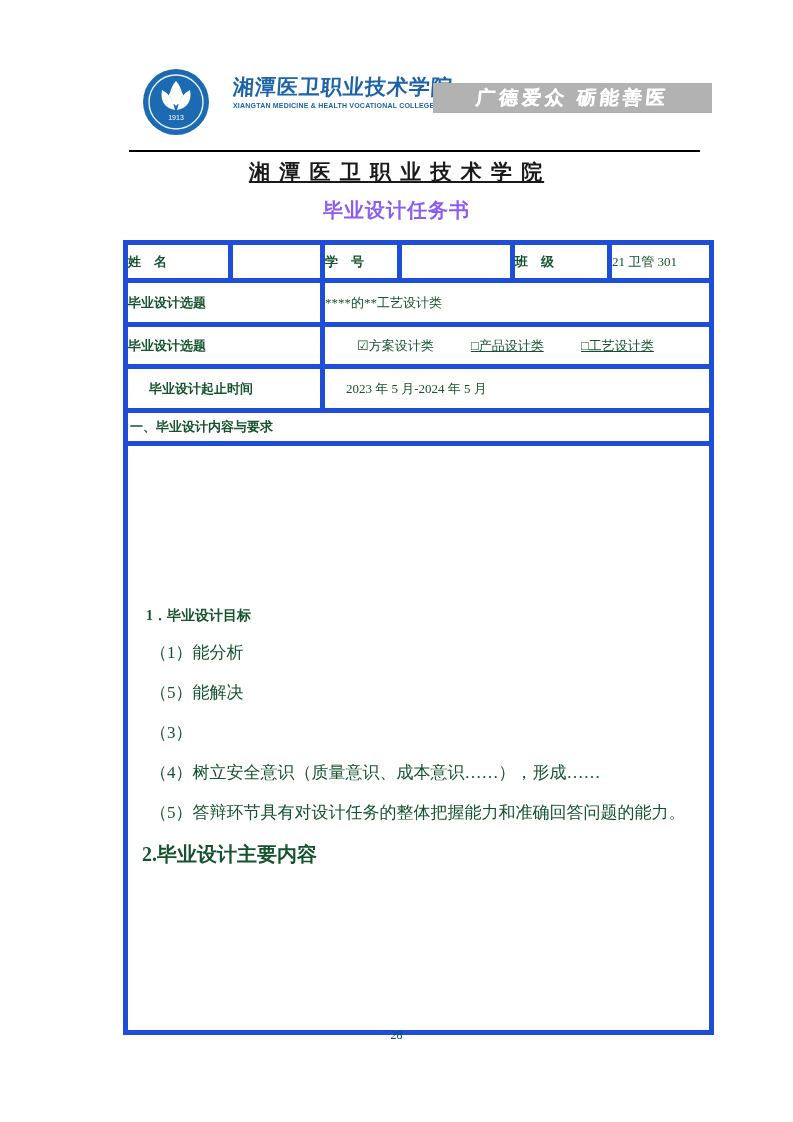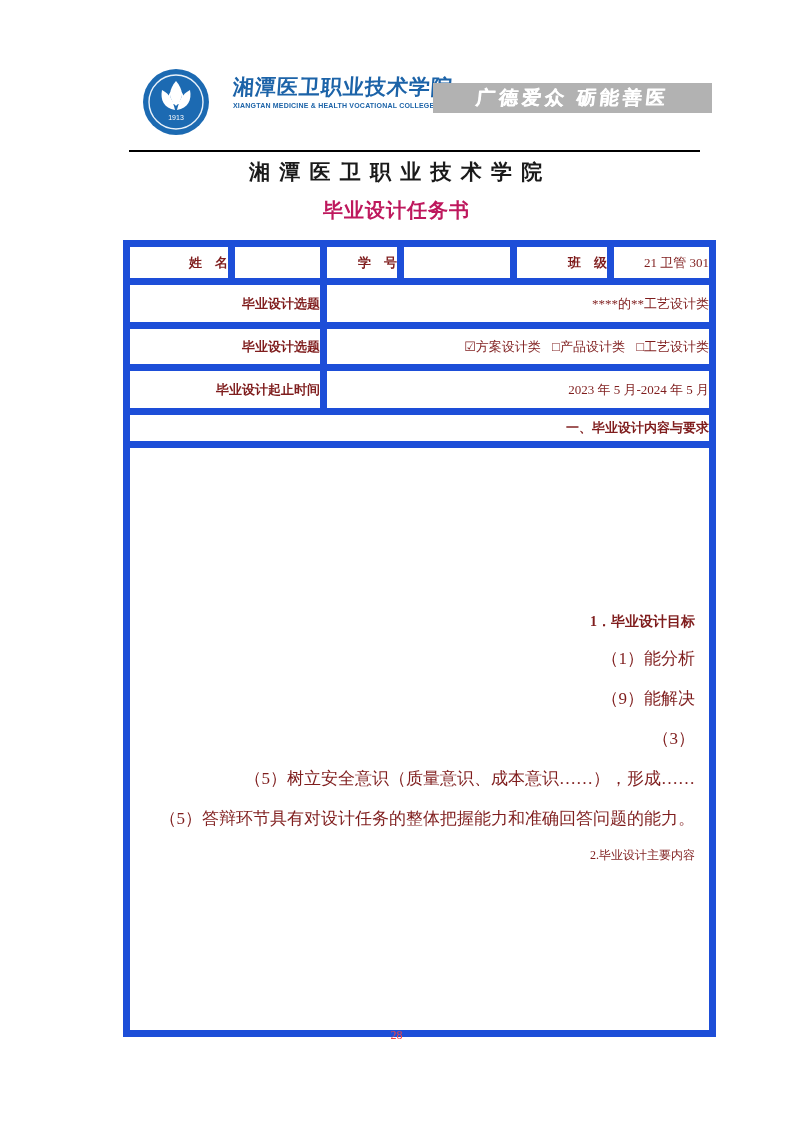--- a/index.html
+++ b/index.html
@@ -49,66 +49,66 @@
   }
   .header-rule {
     position: absolute; left: 129px; top: 150px;
     width: 571px; height: 2px; background: #000000;
   }
 
   
   .title-college {
     position: absolute; left: 0; top: 158px; width: 793px;
     text-align: center; font-size: 21px; font-weight: bold;
-    letter-spacing: 2px; color: #1a1a1a; white-space: nowrap;
+    letter-spacing: 2px; color: #1a1a1a; white-space: nowrap; text-decoration: underline;
   }
   .title-doc {
     position: absolute; left: 0; top: 197px; width: 793px;
     text-align: center; font-size: 20px; font-weight: bold;
-    letter-spacing: 1px; color: #be185d;
+    letter-spacing: 1px; color: #8b5cf6;
   }
 
   
   table.form-table {
     position: absolute; left: 123px; top: 240px;
     width: 586px; border-collapse: collapse; table-layout: fixed;
     border: 2px solid #1a1a1a;
   }
   table.form-table td {
-    border: 7px solid #1d4ed8;
-    text-align: right; vertical-align: middle;
-    font-size: 13px; color: #7f1d1d;
+    border: 5px solid #1d4ed8;
+    text-align: left; vertical-align: middle;
+    font-size: 13px; color: #14532d;
     overflow: hidden;
   }
   td.lbl { font-weight: bold; font-size: 14px; }
   tr.r1 td { height: 38px; }
   tr.r2 td { height: 44px; margin-top: 40px; }
   tr.r3 td { height: 42px; }
   tr.r4 td { height: 42px; }
   tr.r5 td { height: 44px; padding-left: 21px; }
   tr.r6 td { height: 33px; }
   td.section-heading-cell {
     text-align: left; font-weight: bold; font-size: 15px;
     padding-left: 2px;
   }
   td.content-cell {
     height: 589px; text-align: left; vertical-align: top;
     padding: 14px 14px 16px 14px;
   }
   .opt { display: inline-block; margin-left: 32px; }
-  .opt + .opt { margin-left: 8px; }
+  .opt + .opt { margin-left: 34px; text-decoration: underline; }
   .src-opt + .src-opt { margin-left: 22px; }
   .goal-heading { font-weight: bold; font-size: 14px; margin-left: 4px; margin-bottom: 16px; }
   .goal-item { font-size: 17px; margin-left: 8px; margin-bottom: 17px; white-space: nowrap; }
-  .content-heading { font-weight: normal; font-size: 12px; }
+  .content-heading { font-weight: bold; font-size: 20px; }
 
   
   .page-number {
     position: absolute; left: 0; top: 1028px; width: 793px;
-    text-align: center; font-size: 12px; color: #ef4444;
+    text-align: center; font-size: 12px; color: #0c4a6e;
   }
 </style>
 </head>
 <body>
 
 <div class="page">
 
   <div class="logo-circle">
     <svg width="68" height="68" viewBox="0 0 68 68">
       <circle cx="34" cy="34" r="33" fill="#1c6ab2"></circle>
@@ -169,23 +169,23 @@
       <td class="lbl" colspan="2">毕业设计起止时间</td>
       <td colspan="4">2023 年 5 月-2024 年 5 月</td>
     </tr>
     <tr class="r6">
       <td class="section-heading-cell" colspan="6">一、毕业设计内容与要求</td>
     </tr>
     <tr>
       <td class="content-cell" colspan="6">
         <div class="goal-heading">1．毕业设计目标</div>
         <div class="goal-item">（1）能分析</div>
-        <div class="goal-item">（9）能解决</div>
+        <div class="goal-item">（5）能解决</div>
         <div class="goal-item">（3）</div>
-        <div class="goal-item">（5）树立安全意识（质量意识、成本意识……），形成……</div>
+        <div class="goal-item">（4）树立安全意识（质量意识、成本意识……），形成……</div>
         <div class="goal-item">（5）答辩环节具有对设计任务的整体把握能力和准确回答问题的能力。</div>
         <div class="content-heading">2.毕业设计主要内容</div>
       </td>
     </tr>
   </tbody>
     </table>
 
   <div class="page-number">28</div>
 
 </div>

